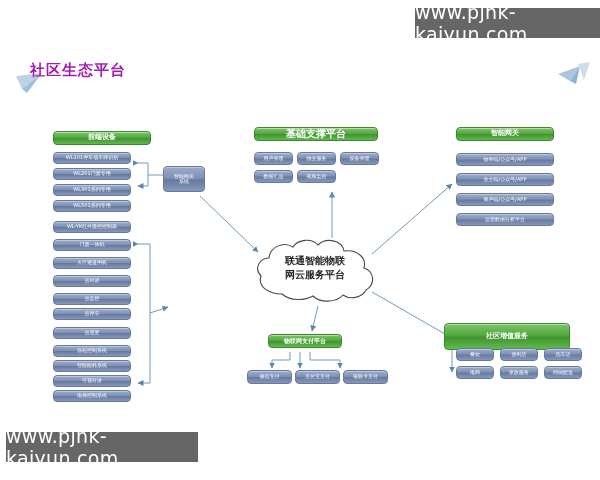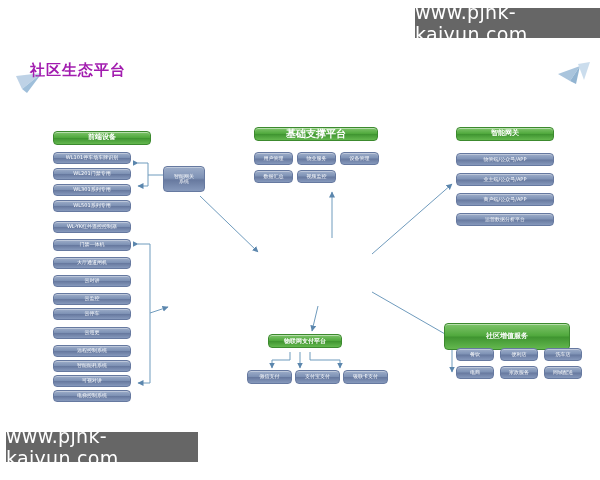--- a/index.html
+++ b/index.html
@@ -154,20 +154,32 @@
   <div class="bbox" style="left:254px; top:170px; width:39px; height:13px; font-size:5px;">数据汇总</div>
   <div class="bbox" style="left:297px; top:170px; width:39px; height:13px; font-size:5px;">视频监控</div>
 
   <div class="gbox" style="left:456px; top:127px; width:98px; height:14px; font-size:7px;">智能网关</div>
 
   <div class="bbox" style="left:456px; top:153px; width:98px; height:13px; font-size:5px;">物管端/公众号/APP</div>
   <div class="bbox" style="left:456px; top:173px; width:98px; height:13px; font-size:5px;">业主端/公众号/APP</div>
   <div class="bbox" style="left:456px; top:193px; width:98px; height:13px; font-size:5px;">商户端/公众号/APP</div>
   <div class="bbox" style="left:456px; top:213px; width:98px; height:13px; font-size:5px;">运营数据分析平台</div>
 
+  <div id="cloud-wrap">
+    <svg width="126" height="68" viewBox="0 0 126 68">
+      <path d="M30,56 C14,56 6,47 9,38 C2,31 7,20 17,20 C18,9 31,3 41,9
+               C46,1 60,0 66,7 C74,-1 90,2 92,13 C105,11 115,20 112,30
+               C122,33 124,46 114,52 C110,60 98,62 91,57
+               C84,65 68,65 61,58 C52,63 38,63 30,56 Z" fill="#ffffff" stroke="#4a4a4a" stroke-width="1.1"></path>
+    </svg>
+    <div id="cloud-label">
+      <div>联通智能物联</div>
+      <div>网云服务平台</div>
+    </div>
+  </div>
 
   <div class="gbox" style="left:268px; top:334px; width:74px; height:14px; font-size:6px;">物联网支付平台</div>
 
   <div class="bbox" style="left:247px; top:370px; width:45px; height:14px; font-size:5px;">微信支付</div>
   <div class="bbox" style="left:295px; top:370px; width:45px; height:14px; font-size:5px;">支付宝支付</div>
   <div class="bbox" style="left:343px; top:370px; width:45px; height:14px; font-size:5px;">银联卡支付</div>
 
   <div class="gbox" style="left:444px; top:323px; width:126px; height:27px; font-size:7px;">社区增值服务</div>
 
   <div class="bbox" style="left:456px; top:348px; width:38px; height:13px; font-size:5px;">餐饮</div>

